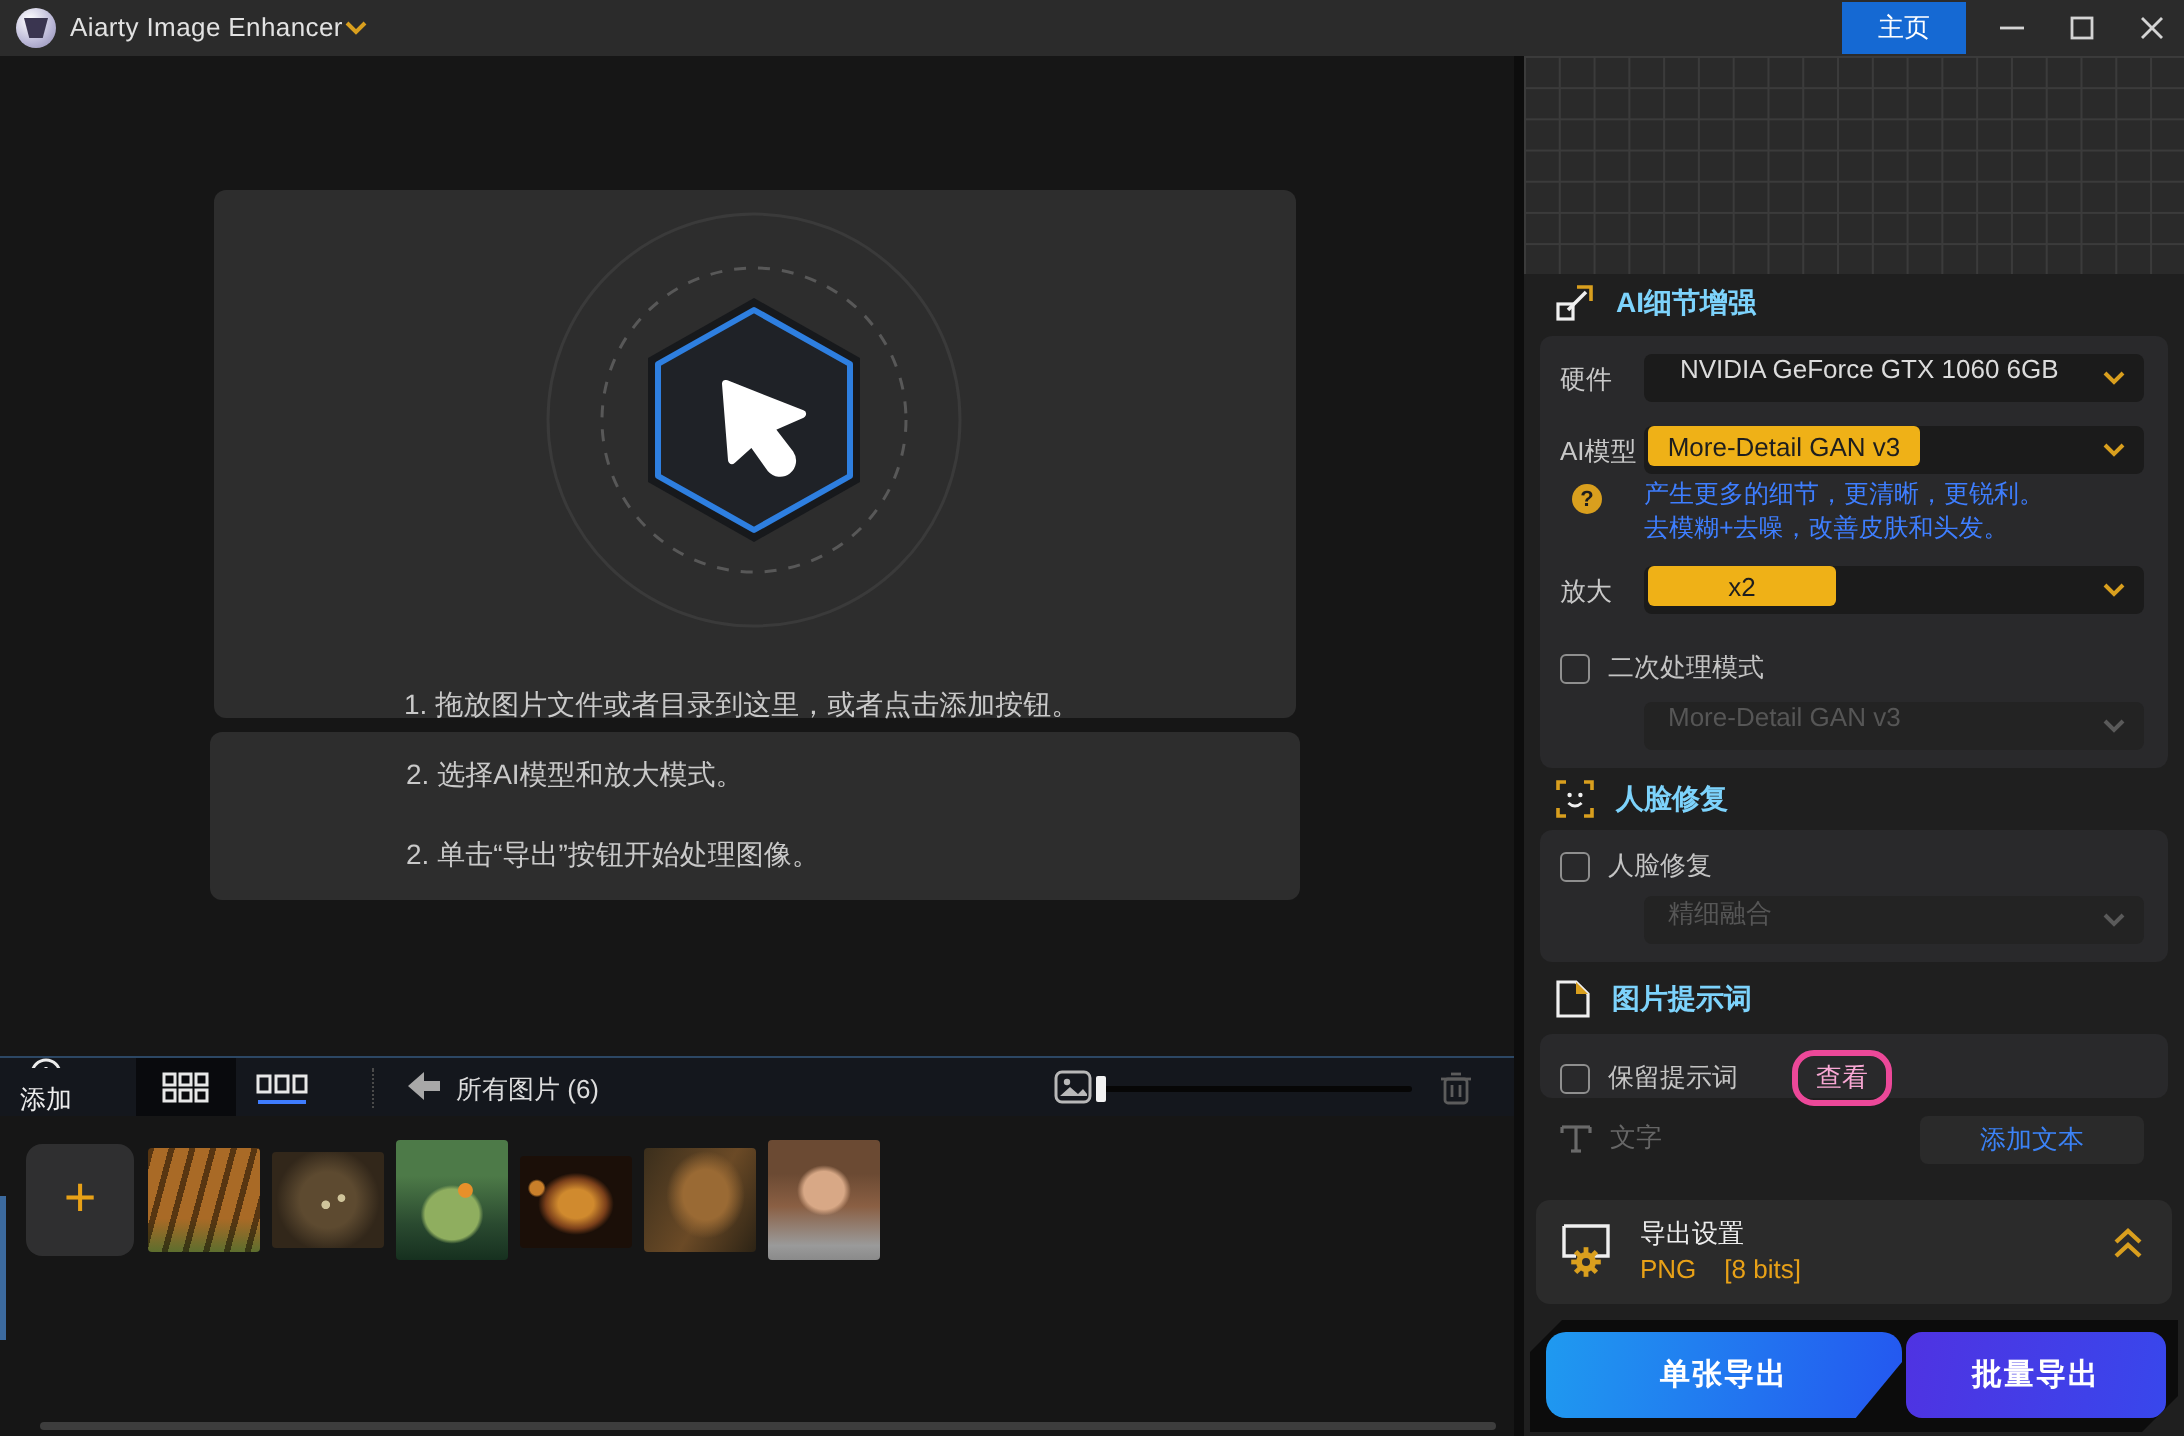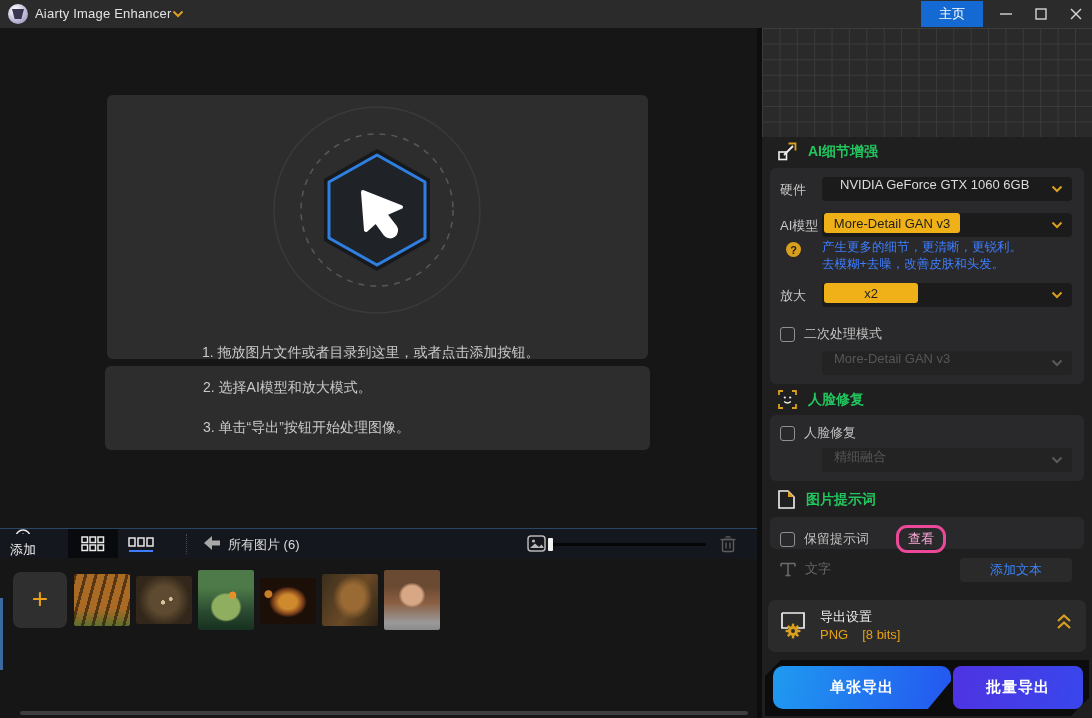--- a/index.html
+++ b/index.html
@@ -68,21 +68,21 @@
       linear-gradient(120deg,#3a2e1c,#6b4a26 55%,#2c2315);}
   .t6{left:384px;top:12px;height:60px;background:
       radial-gradient(ellipse 40% 35% at 50% 42%,#d8a886 0 45%,rgba(0,0,0,0) 60%),
       linear-gradient(to bottom,#6b4a33 0 28%,#8a5f43 55%,#9a9a9a 88%,#8a8a8a);}
   .hscroll{position:absolute;left:20px;top:153px;width:728px;height:4px;background:#3d3d3d;border-radius:2px;}
   
   .rp{position:absolute;left:762px;top:28px;width:330px;height:690px;background:#1f1f1f;}
   .rp-grid{position:absolute;left:0;top:0;width:330px;height:109px;background-color:#2a2a2a;
       background-image:linear-gradient(#3b3b3b 1px,rgba(0,0,0,0) 1px),linear-gradient(90deg,#3b3b3b 1px,rgba(0,0,0,0) 1px);
       background-size:17.4px 15.6px;}
-  .sec-head{position:absolute;left:16px;display:flex;align-items:center;gap:11px;color:#22c55e;
+  .sec-head{position:absolute;left:16px;display:flex;align-items:center;gap:11px;color:#7dd3fc;
       font-size:14px;font-weight:bold;}
   .group{position:absolute;left:8px;width:314px;background:#29292b;border-radius:6px;}
   .g1{top:140px;height:216px;}
   .g2{top:387px;height:66px;}
   .g3{top:489px;height:32px;}
   .flabel{position:absolute;left:18px;font-size:13px;color:#c8c8c8;}
   .dd{position:absolute;left:60px;width:250px;height:24px;background:#1b1b1b;border-radius:4px;
       display:flex;align-items:flex-start;cursor:pointer;box-sizing:border-box;}
   .dd .val{color:#dcdcdc;font-size:13px;margin-left:12px;}
   .dd .chev{position:absolute;right:9px;top:8px;}
@@ -159,21 +159,21 @@
           <circle cx="110" cy="110" r="76" fill="none" stroke="#585858" stroke-width="1.5" stroke-dasharray="6 6"></circle>
           <polygon points="110,49 163,79 163,141 110,171 57,141 57,79" fill="#17191c"></polygon>
           <polygon points="110,55 158,82 158,138 110,165 62,138 62,82" fill="#1f2227" stroke="#2e7fe0" stroke-width="3" stroke-linejoin="round"></polygon>
           <path d="M96 92 L134 107 L118 114 L128 127 a6 6 0 0 1 -9.5 7.3 L109 121 L99 130 Z" fill="#ffffff" stroke="#ffffff" stroke-width="4" stroke-linejoin="round"></path>
         </svg>
       </div>
       <div class="step step1">1. 拖放图片文件或者目录到这里，或者点击添加按钮。</div>
     </div>
     <div class="card card2">
       <div class="step step2">2. 选择AI模型和放大模式。</div>
-      <div class="step step3">3. 单击“导出”按钮开始处理图像。</div>
+      <div class="step step3">2. 单击“导出”按钮开始处理图像。</div>
     </div>
   </div>
 
   <div class="toolbar">
     <div class="tb-add">
       <svg width="16" height="16">
           <circle cx="8" cy="8" r="7" fill="none" stroke="#ececec" stroke-width="1.5"></circle>
           <line x1="8" y1="4.5" x2="8" y2="11.5" stroke="#ececec" stroke-width="1.5"></line>
           <line x1="4.5" y1="8" x2="11.5" y2="8" stroke="#ececec" stroke-width="1.5"></line>
         </svg>

